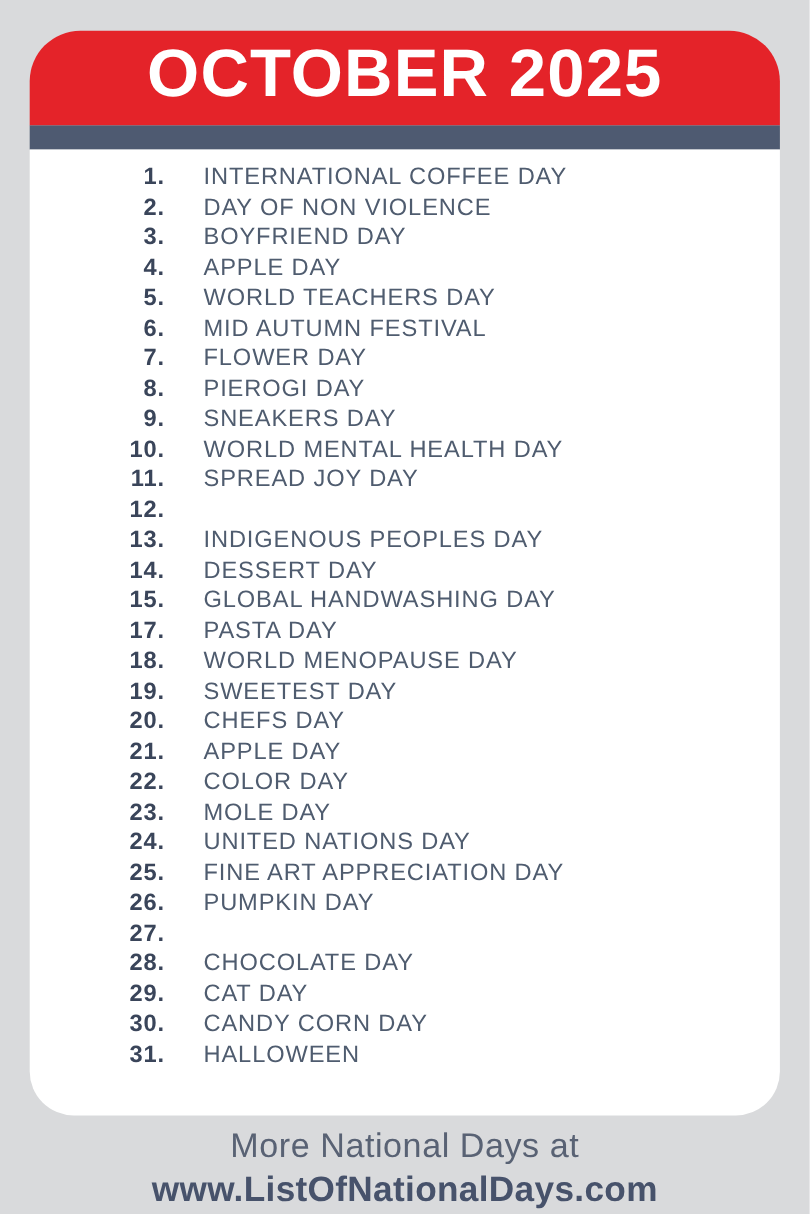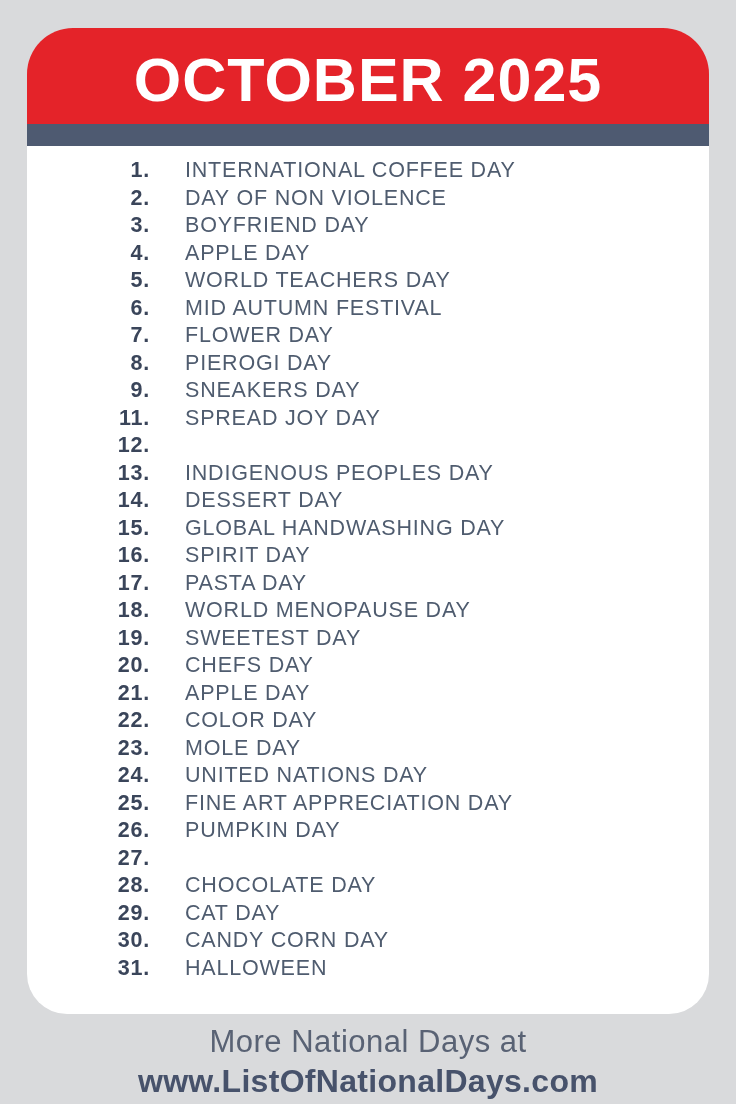--- a/index.html
+++ b/index.html
@@ -8,24 +8,24 @@
     background: var(--background-gray, #d9dadc);
     font-family: "Liberation Sans", sans-serif;
     position: relative; overflow: hidden;
   }
   .card {
     position: absolute; left: 27px; top: 28px;
     width: 682px; height: 986px;
     display: flex; flex-direction: column;
   }
   .card-header {
-    height: 96px; flex: 0 0 auto;
+    height: 86px; flex: 0 0 auto;
     background: var(--header-red, #e42329);
     border-radius: 46px 46px 0 0;
-    display: flex; align-items: center; justify-content: center;
+    display: flex; align-items: flex-start; justify-content: center;
   }
   .card-header h1 {
     margin: 0; padding-top: 8px;
     color: var(--title-color, #ffffff);
     font-size: 61px; font-weight: bold; letter-spacing: 1px;
     line-height: 1;
   }
   .divider-bar {
     height: 22px; flex: 0 0 auto;
     background: var(--divider-navy, #4e5a71);
@@ -108,41 +108,41 @@
       </div>
       <div class="day-row">
         <span class="day-num">8.</span>
         <span class="day-label">PIEROGI DAY</span>
       </div>
       <div class="day-row">
         <span class="day-num">9.</span>
         <span class="day-label">SNEAKERS DAY</span>
       </div>
       <div class="day-row">
+        <span class="day-num">10.</span>
+        <span class="day-label">WORLD MENTAL HEALTH DAY</span>
+      </div>
+      <div class="day-row">
         <span class="day-num">11.</span>
         <span class="day-label">SPREAD JOY DAY</span>
       </div>
       <div class="day-row">
         <span class="day-num">12.</span>
       </div>
       <div class="day-row">
         <span class="day-num">13.</span>
         <span class="day-label">INDIGENOUS PEOPLES DAY</span>
       </div>
       <div class="day-row">
         <span class="day-num">14.</span>
         <span class="day-label">DESSERT DAY</span>
       </div>
       <div class="day-row">
         <span class="day-num">15.</span>
         <span class="day-label">GLOBAL HANDWASHING DAY</span>
-      </div>
-      <div class="day-row">
-        <span class="day-num">16.</span>
-        <span class="day-label">SPIRIT DAY</span>
       </div>
       <div class="day-row">
         <span class="day-num">17.</span>
         <span class="day-label">PASTA DAY</span>
       </div>
       <div class="day-row">
         <span class="day-num">18.</span>
         <span class="day-label">WORLD MENOPAUSE DAY</span>
       </div>
       <div class="day-row">

